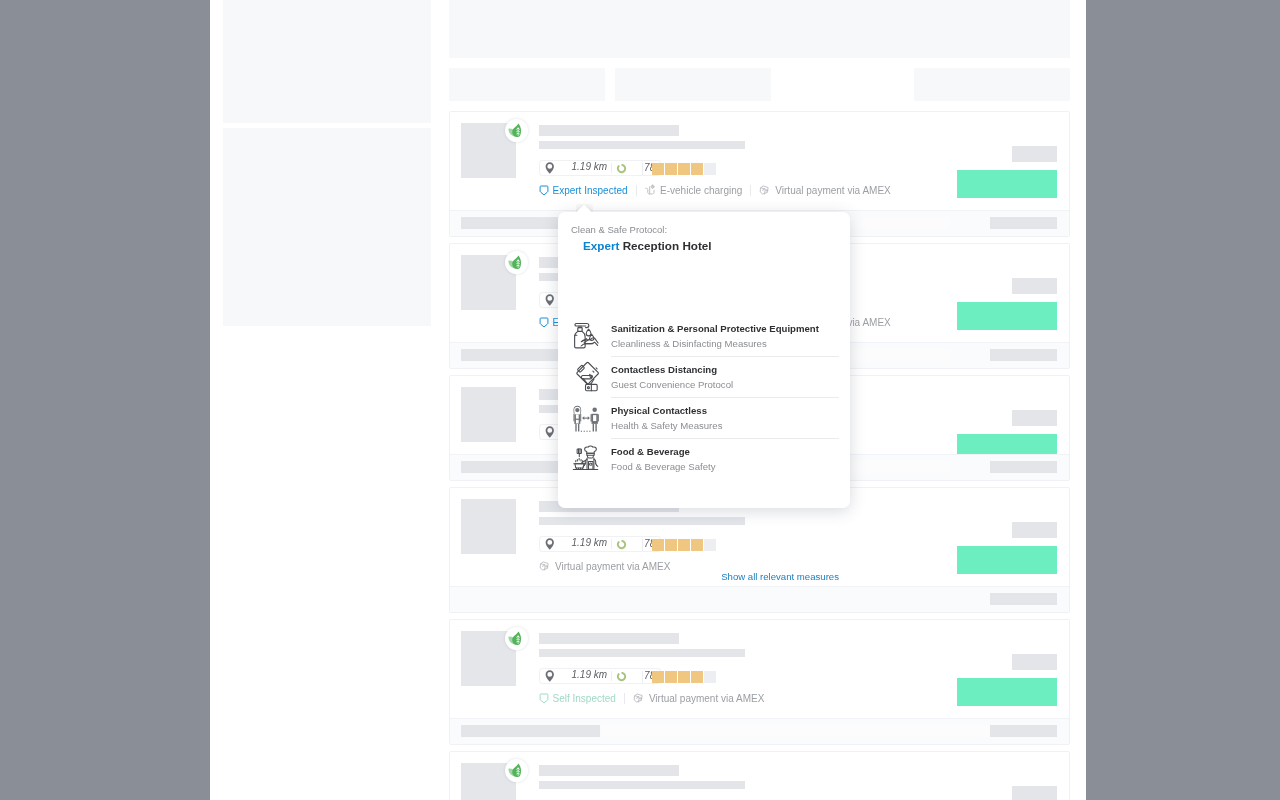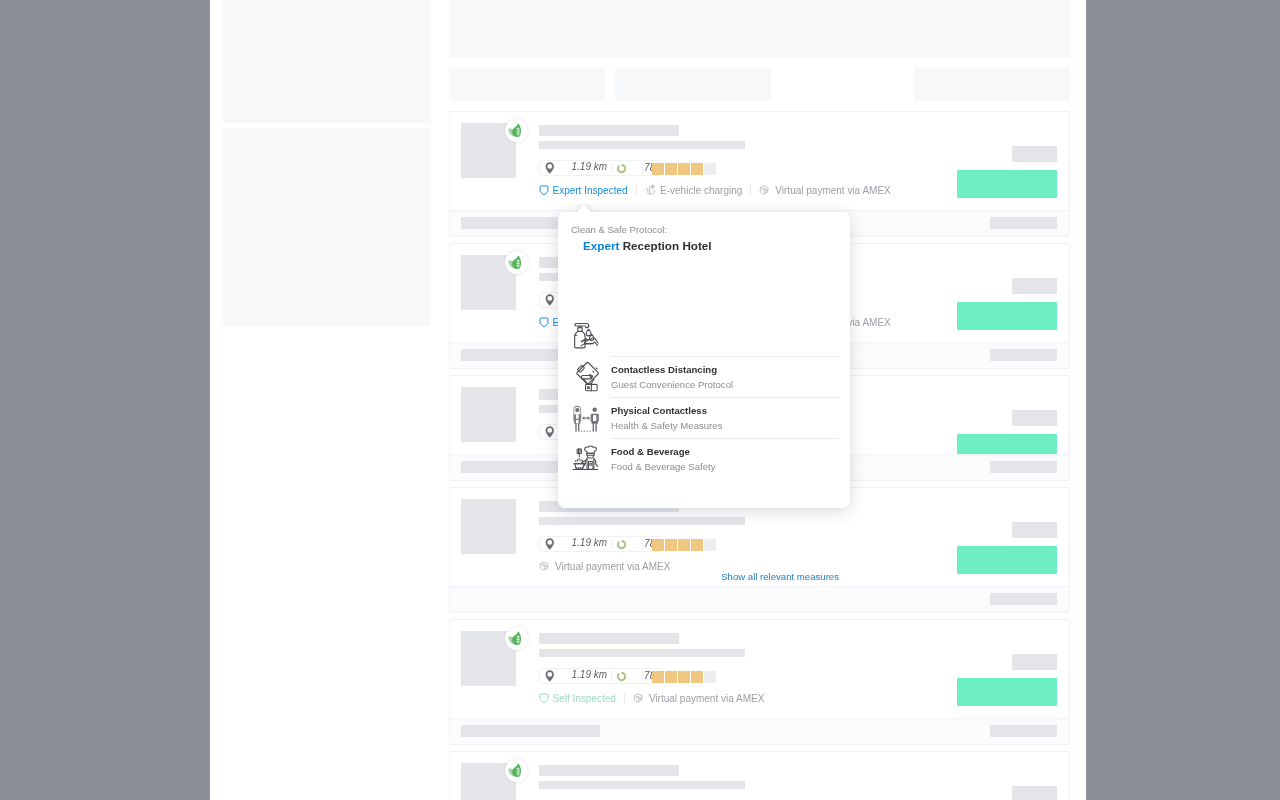--- a/index.html
+++ b/index.html
@@ -429,20 +429,24 @@
                   <path d="M8 31.4h5"></path>
                   <path d="M38.8 18c3.5 4 5.3 7.1 5.3 9.5 0 2.9-2.4 5.3-5.3 5.3s-5.3-2.4-5.3-5.3c0-2.4 1.8-5.5 5.3-9.5z"></path>
                   <path d="M45.7 29.5c3.2 3.6 4.8 6.5 4.8 8.6 0 2.6-2.2 4.8-4.8 4.8s-4.8-2.2-4.8-4.8c0-2.1 1.6-5 4.8-8.6z"></path>
                   <path d="M22.8 45.8c2.3-2.5 5.6-4 9-4h6.2c3.3 0 6.4-1.4 8.7-3.8 1.6-1.7 4.4-1.5 5.8.4l7.3 10.1"></path>
                   <path d="M22.3 55.2c2.7-3.3 6.9-5.3 11.3-5.3h10.5c3 0 5.8-1.2 7.9-3.3l6.8 7"></path>
                   <path d="M30 49.8h18.5"></path>
                   <path d="M25.8 44.1l8.7-5"></path>
                   <path d="M29.2 47.2l8.7-5"></path>
                 </g>
               </svg>
+            </div>
+            <div class="tip-txt">
+              <div class="t">Sanitization &amp; Personal Protective Equipment</div>
+              <div class="s">Cleanliness &amp; Disinfacting Measures</div>
             </div>
           </div>
           <div class="tip-row">
             <div class="tip-ico">
               <svg width="31" height="31" viewBox="0 0 64 64" aria-hidden="true">
                 <g fill="none" stroke="#4a4d51" stroke-width="2.3" stroke-linecap="round" stroke-linejoin="round">
                   <path d="M12.8 23.4L32.6 3.6a2.4 2.4 0 0 1 3.4 0l19.8 19.8a2.4 2.4 0 0 1 0 3.4L36 46.6a2.4 2.4 0 0 1-3.4 0L12.8 26.8a2.4 2.4 0 0 1 0-3.4z"></path>
                   <path d="M14.5 16.2l6.3-6.3a2.3 2.3 0 0 1 3.2 0l2.6 2.6a2.3 2.3 0 0 1 0 3.2l-6.3 6.3a2.3 2.3 0 0 1-3.2 0l-2.6-2.6a2.3 2.3 0 0 1 0-3.2z"></path>
                   <circle cx="41.8" cy="32" r="2.5"></circle>
                   <path d="M24.8 30h15a3.1 3.1 0 0 1 3.1 3.1v.6a3.1 3.1 0 0 1-3.1 3.1h-15"></path>

